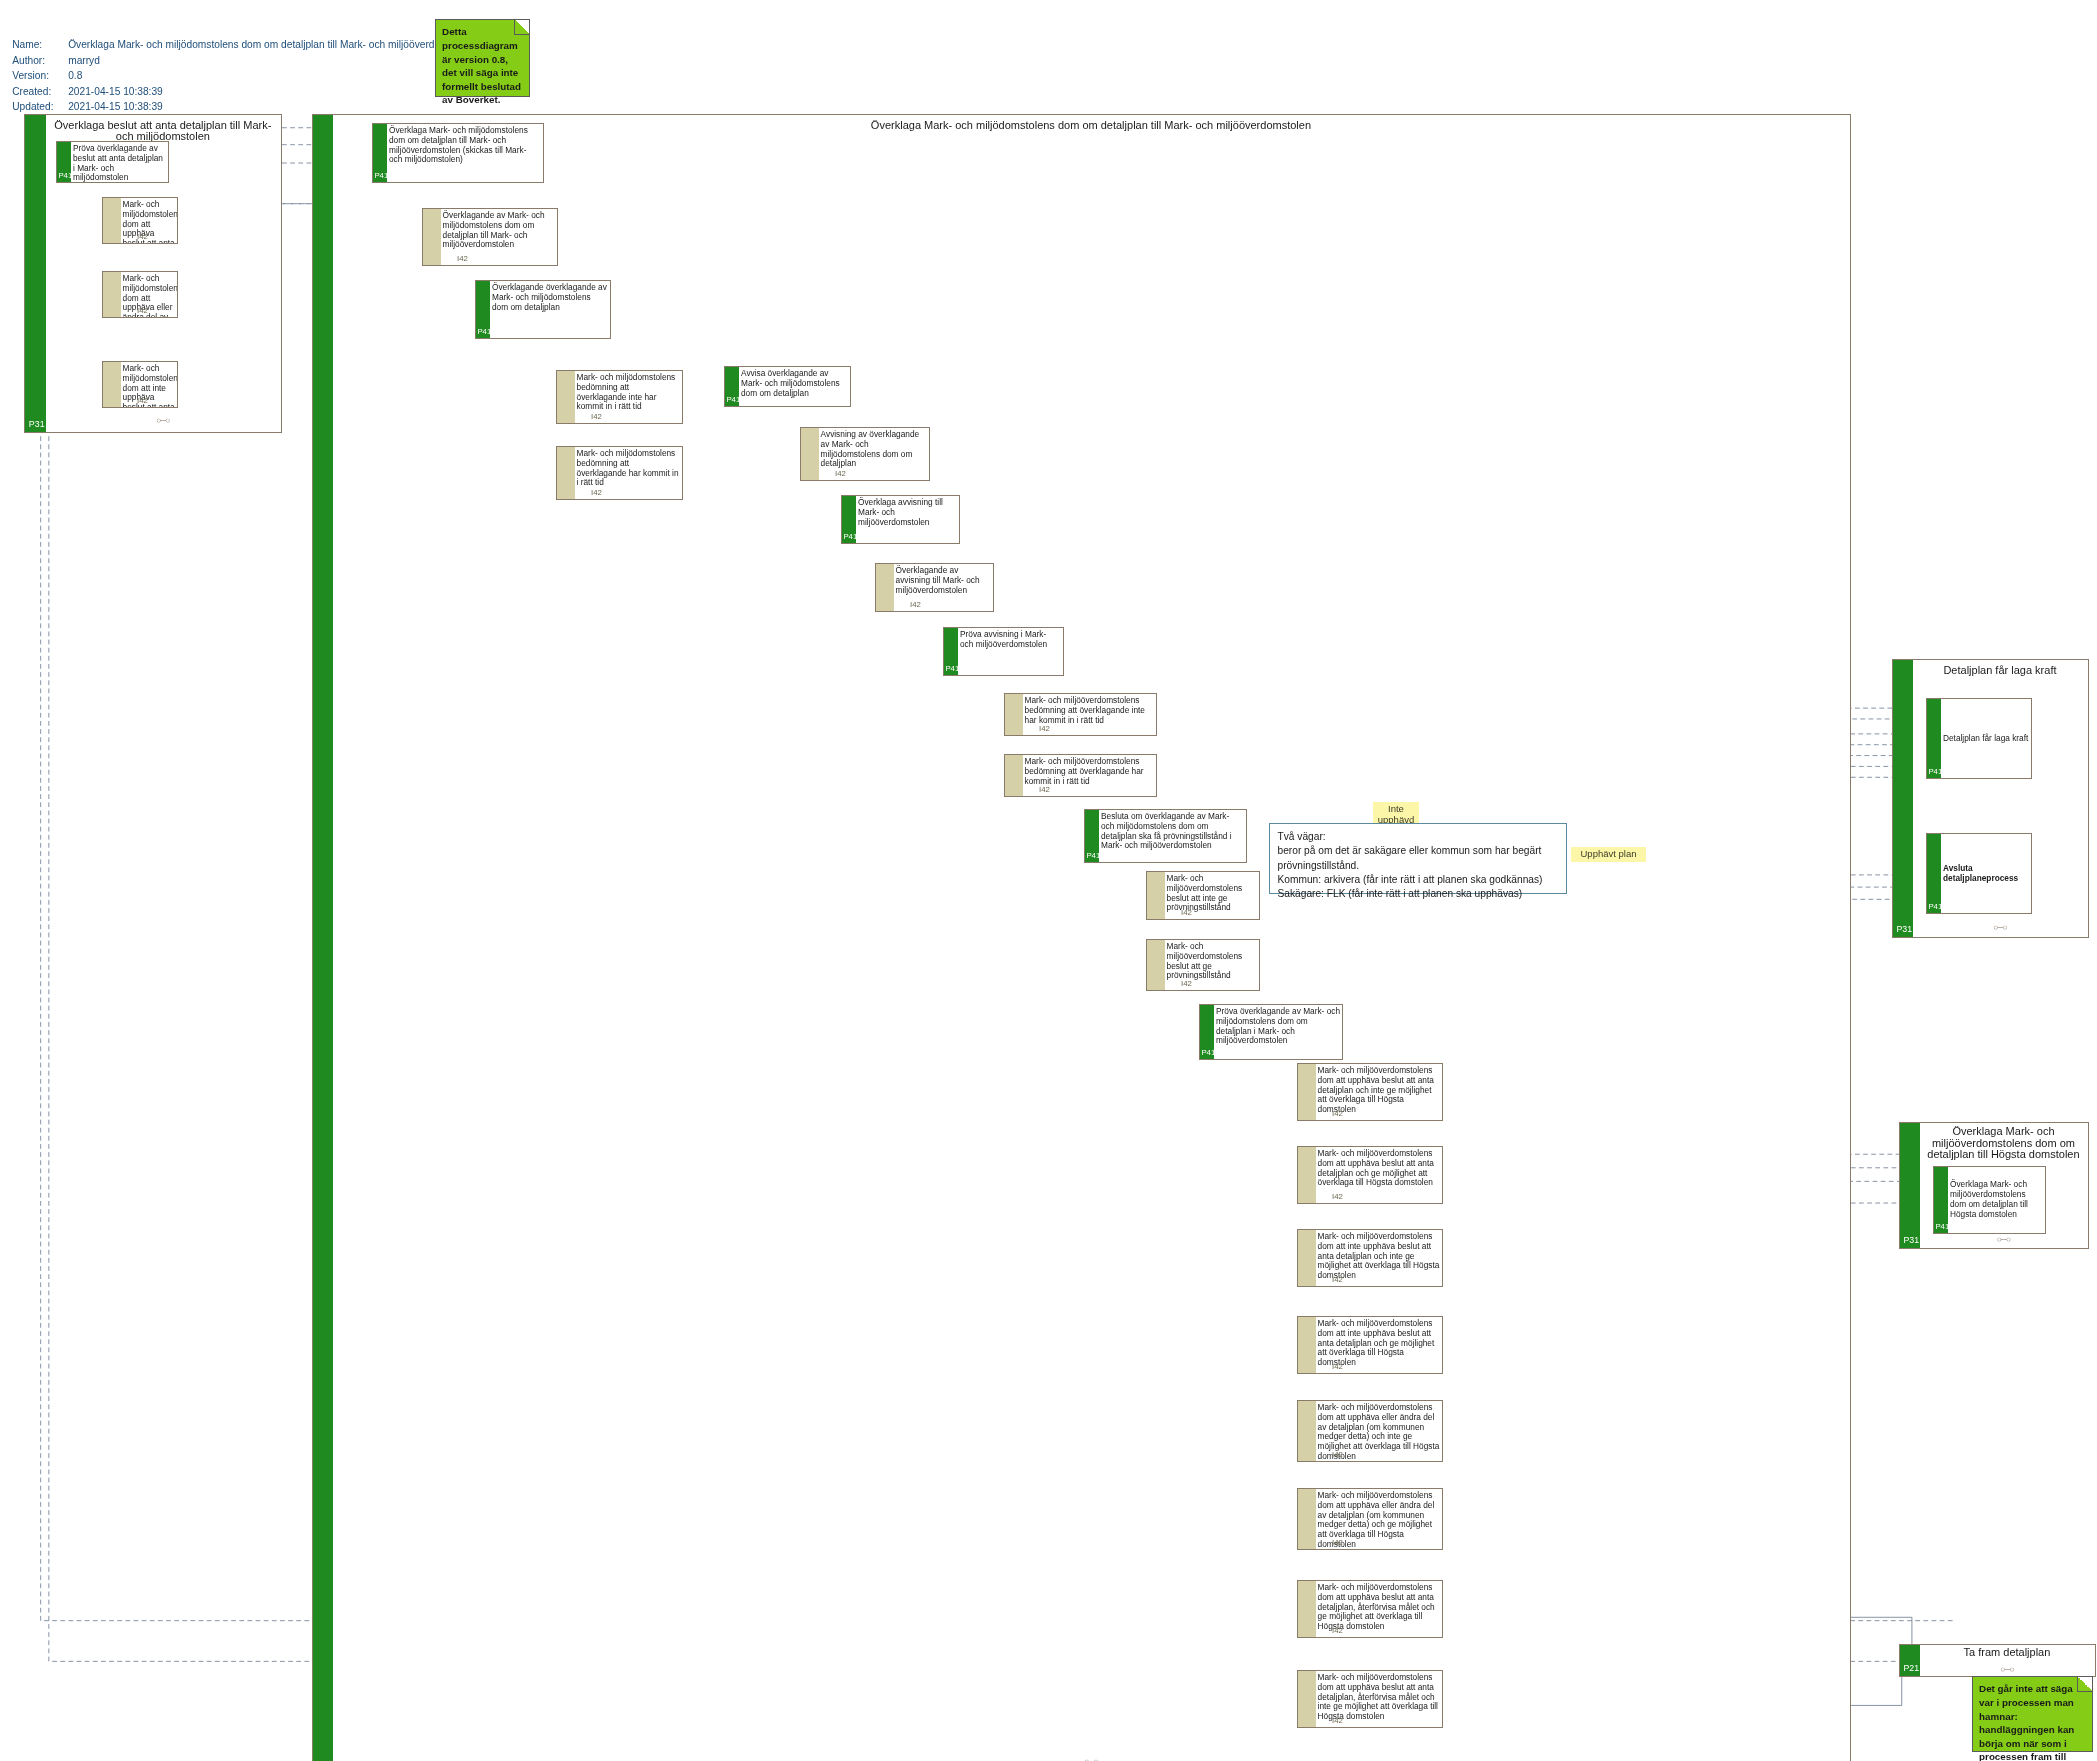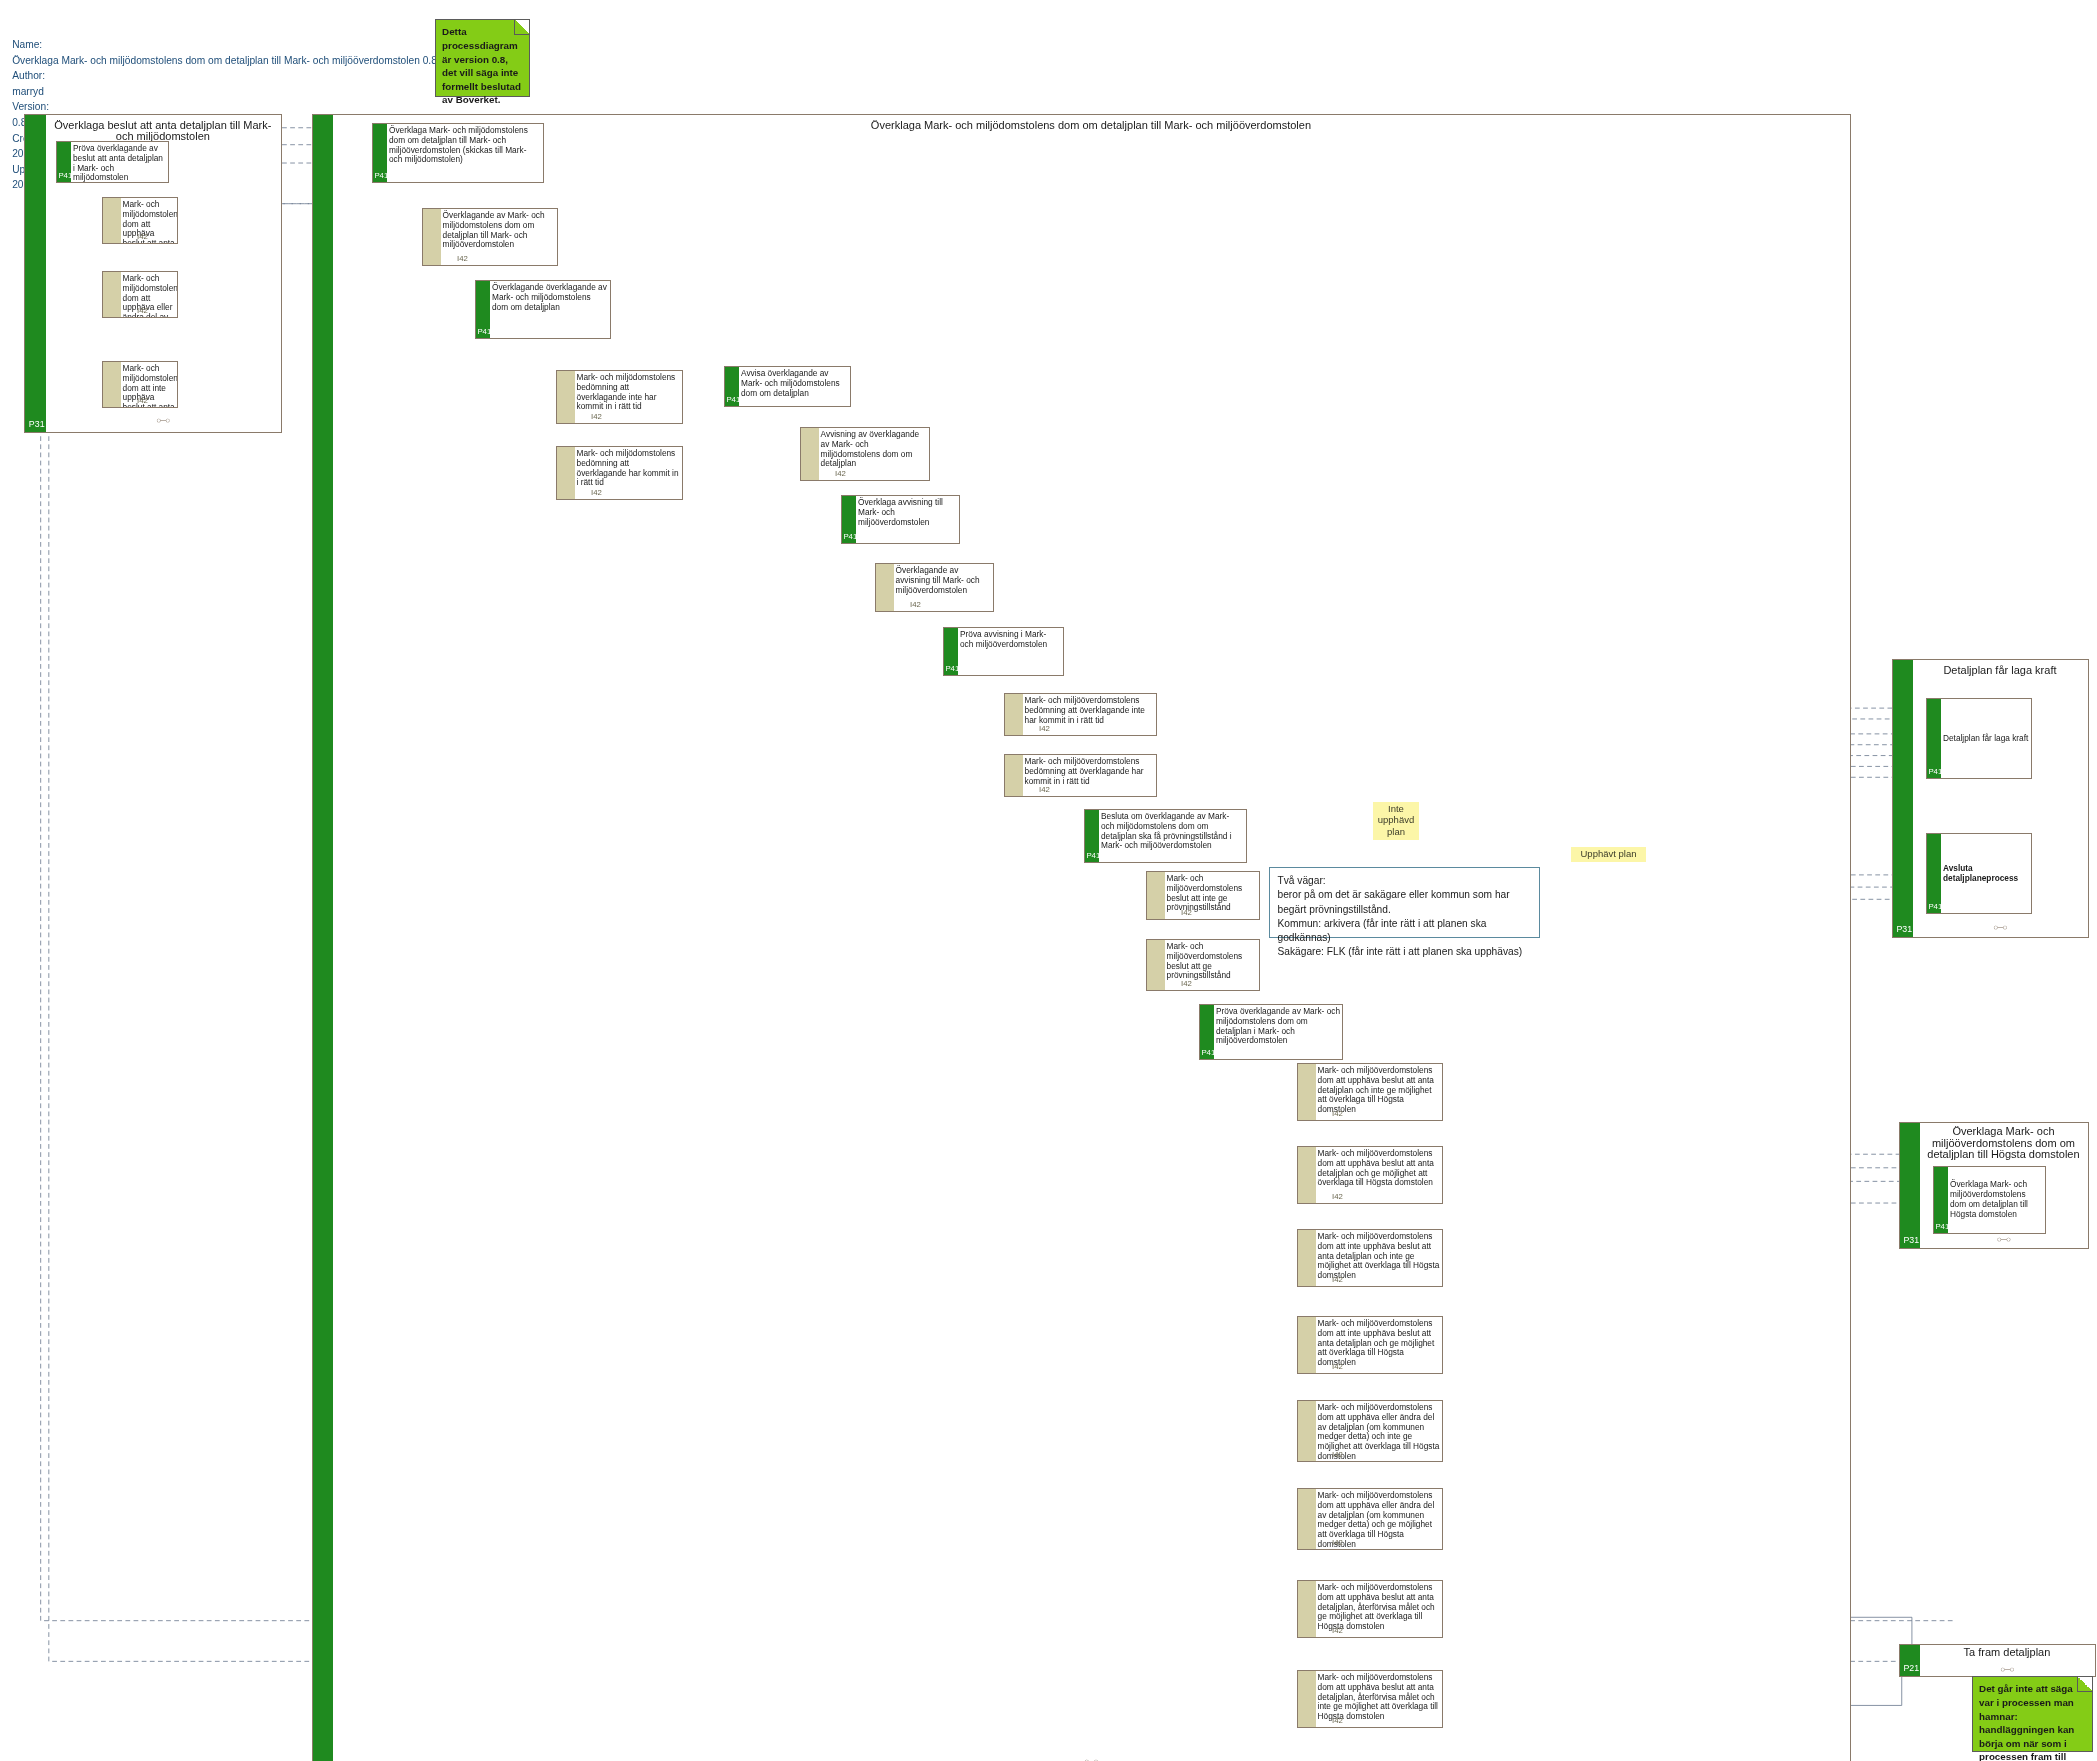--- a/index.html
+++ b/index.html
@@ -1,21 +1,21 @@
 <!DOCTYPE html>
 <html style="font-size:11px"><head>
 <meta charset="utf-8">
 <style>
   html,body{margin:0;padding:0;background:#fff;}
   body{font-family:"Liberation Sans", sans-serif;color:#1a1a1a;}
   #canvas{position:relative;width:2097px;height:1762px;overflow:hidden;background:#ffffff;}
 
   
   .meta{position:absolute;font-size:10.2px;line-height:15.6px;color:#1F4E79;}
-  .meta .row{display:flex;flex-direction:column;}
+  .meta .row{display:flex;}
   .meta .k{width:56px;flex:none;}
   .meta .v{white-space:nowrap;}
 
   
   .note-doc{position:absolute;background:#84cc16;border:0.9px solid #5b5b5b;
             font-size:9.8px;line-height:13.6px;color:#1a1a1a;padding:5.4px 6.1px;box-sizing:border-box;font-weight:bold;}
   .note-doc:after{content:"";position:absolute;right:-0.7px;top:-0.7px;border-width:0 15px 15px 0;
             border-style:solid;border-color:#fff transparent transparent transparent;
             box-shadow:-0.9px 0.9px 0 0 #5b5b5b;}
   .note-doc .fold{position:absolute;right:0;top:0;width:15px;height:15px;
@@ -348,21 +348,21 @@
   <div class="art" style="left:1297px;top:1670px;width:146px;height:58px;">
     <div class="band">
         <span class="code">I42</span>
       </div>
     <div class="txt">Mark- och miljööverdomstolens dom att upphäva beslut att anta detaljplan, återförvisa målet och inte ge möjlighet att överklaga till Högsta domstolen</div>
   </div>
 
   <div class="hl" style="left:1373px;top:802px;width:46px;height:38px;white-space:pre-line;">Inte upphävd plan</div>
   <div class="hl" style="left:1571px;top:847px;width:75px;height:15px;">Upphävt plan</div>
 
-  <div class="note-box" style="left:1269px;top:867px;width:271px;height:71px;white-space:pre-line;">Två vägar:
+  <div class="note-box" style="left:1269px;top:823px;width:298px;height:71px;white-space:pre-line;">Två vägar:
 beror på om det är sakägare eller kommun som har begärt prövningstillstånd.
 Kommun: arkivera (får inte rätt i att planen ska godkännas)
 Sakägare: FLK (får inte rätt i att planen ska upphävas)</div>
 
   <div class="pool" style="left:1892px;top:659px;width:197px;height:279px;">
     <div class="pool-band" style="width:20.3px;">
       <span class="code">P31</span>
     </div>
     <div class="pool-title" style="left:23px;right:4.1px;top:4.7px;">Detaljplan får laga kraft</div>
     <div class="pool-link" style="left:23px;right:4.1px;bottom:5.4px;"></div>

